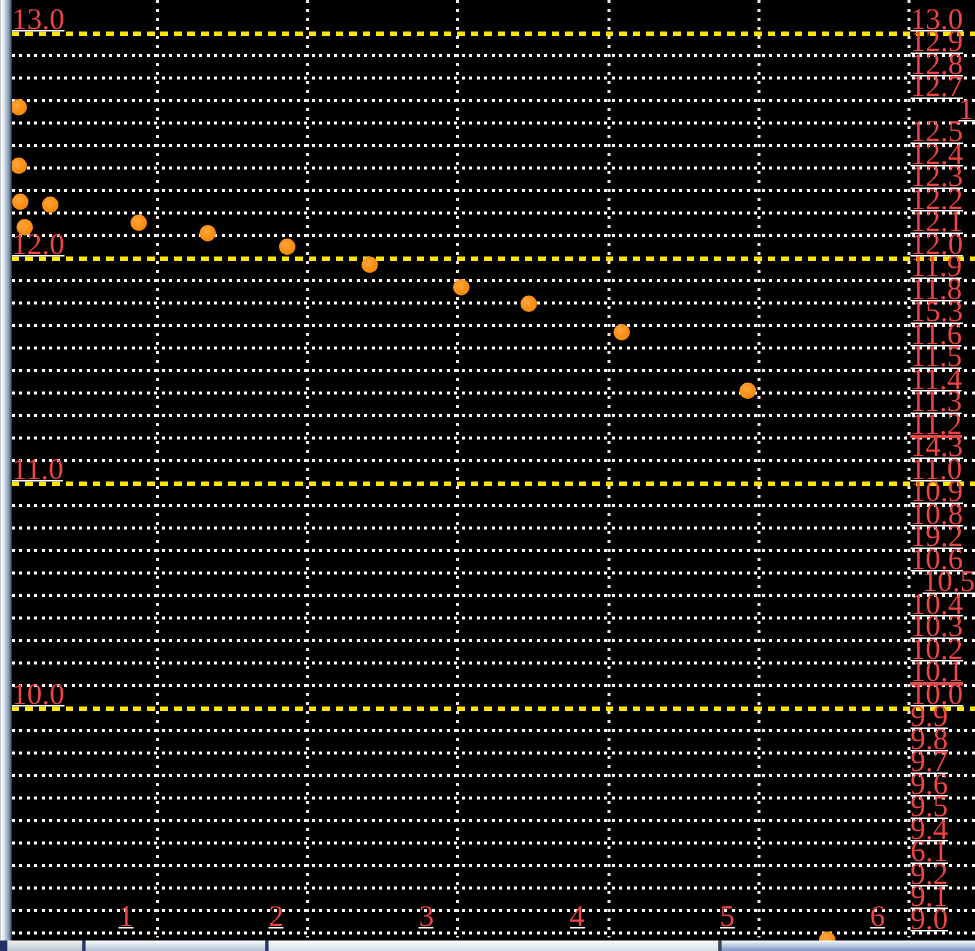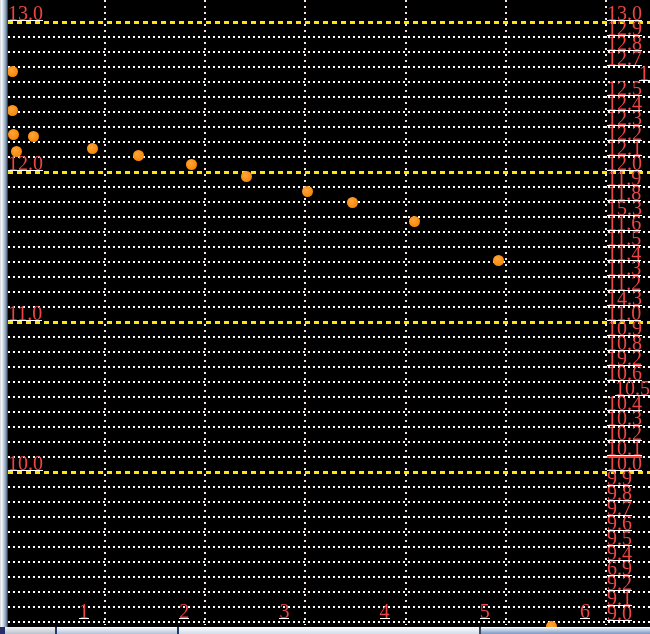--- a/index.html
+++ b/index.html
@@ -105,40 +105,40 @@
       <div class="tick" style="left: 607px; top: 126px;">12.2</div>
       <div class="tick" style="left: 607px; top: 141px;">12.1</div>
       <div class="tick" style="left: 607px; top: 156px;">12.0</div>
       <div class="tick" style="left: 607px; top: 171px;">11.9</div>
       <div class="tick" style="left: 607px; top: 186px;">11.8</div>
       <div class="tick" style="left: 607px; top: 201px;">15.3</div>
       <div class="tick" style="left: 607px; top: 216px;">11.6</div>
       <div class="tick" style="left: 607px; top: 231px;">11.5</div>
       <div class="tick" style="left: 607px; top: 246px;">11.4</div>
       <div class="tick" style="left: 607px; top: 261px;">11.3</div>
-      <div class="tick" style="left: 607px; top: 276px;">11.2</div>
+      <div class="tick" style="left: 607px; top: 276px; text-decoration: underline;">11.2</div>
       <div class="tick" style="left: 607px; top: 291px;">14.3</div>
       <div class="tick" style="left: 607px; top: 306px;">11.0</div>
       <div class="tick" style="left: 607px; top: 321px;">10.9</div>
       <div class="tick" style="left: 607px; top: 336px;">10.8</div>
       <div class="tick" style="left: 607px; top: 351px;">19.2</div>
       <div class="tick" style="left: 607px; top: 366px;">10.6</div>
       <div class="tick" style="left: 615px; top: 381px;">10.5</div>
       <div class="tick" style="left: 607px; top: 396px;">10.4</div>
       <div class="tick" style="left: 607px; top: 411px;">10.3</div>
       <div class="tick" style="left: 607px; top: 426px;">10.2</div>
       <div class="tick" style="left: 607px; top: 441px; text-decoration: underline;">10.1</div>
       <div class="tick" style="left: 607px; top: 456px;">10.0</div>
       <div class="tick" style="left: 607px; top: 471px;">9.9</div>
       <div class="tick" style="left: 607px; top: 486px;">9.8</div>
       <div class="tick" style="left: 607px; top: 501px;">9.7</div>
       <div class="tick" style="left: 607px; top: 516px;">9.6</div>
       <div class="tick" style="left: 607px; top: 531px;">9.5</div>
       <div class="tick" style="left: 607px; top: 546px;">9.4</div>
-      <div class="tick" style="left: 607px; top: 561px;">6.9</div>
+      <div class="tick" style="left: 607px; top: 561px;">6.1</div>
       <div class="tick" style="left: 607px; top: 576px;">9.2</div>
       <div class="tick" style="left: 607px; top: 591px;">9.1</div>
       <div class="tick" style="left: 607px; top: 606px;">9.0</div>
       <div class="tick" style="left: 8px; top: 6px;">13.0</div>
       <div class="tick" style="left: 8px; top: 156px;">12.0</div>
       <div class="tick" style="left: 8px; top: 306px;">11.0</div>
       <div class="tick" style="left: 8px; top: 456px;">10.0</div>
       <div class="tick" style="left: 84px; top: 604px; transform: translateX(-50%);">1</div>
       <div class="tick" style="left: 184.2px; top: 604px; transform: translateX(-50%);">2</div>
       <div class="tick" style="left: 284.4px; top: 604px; transform: translateX(-50%);">3</div>

